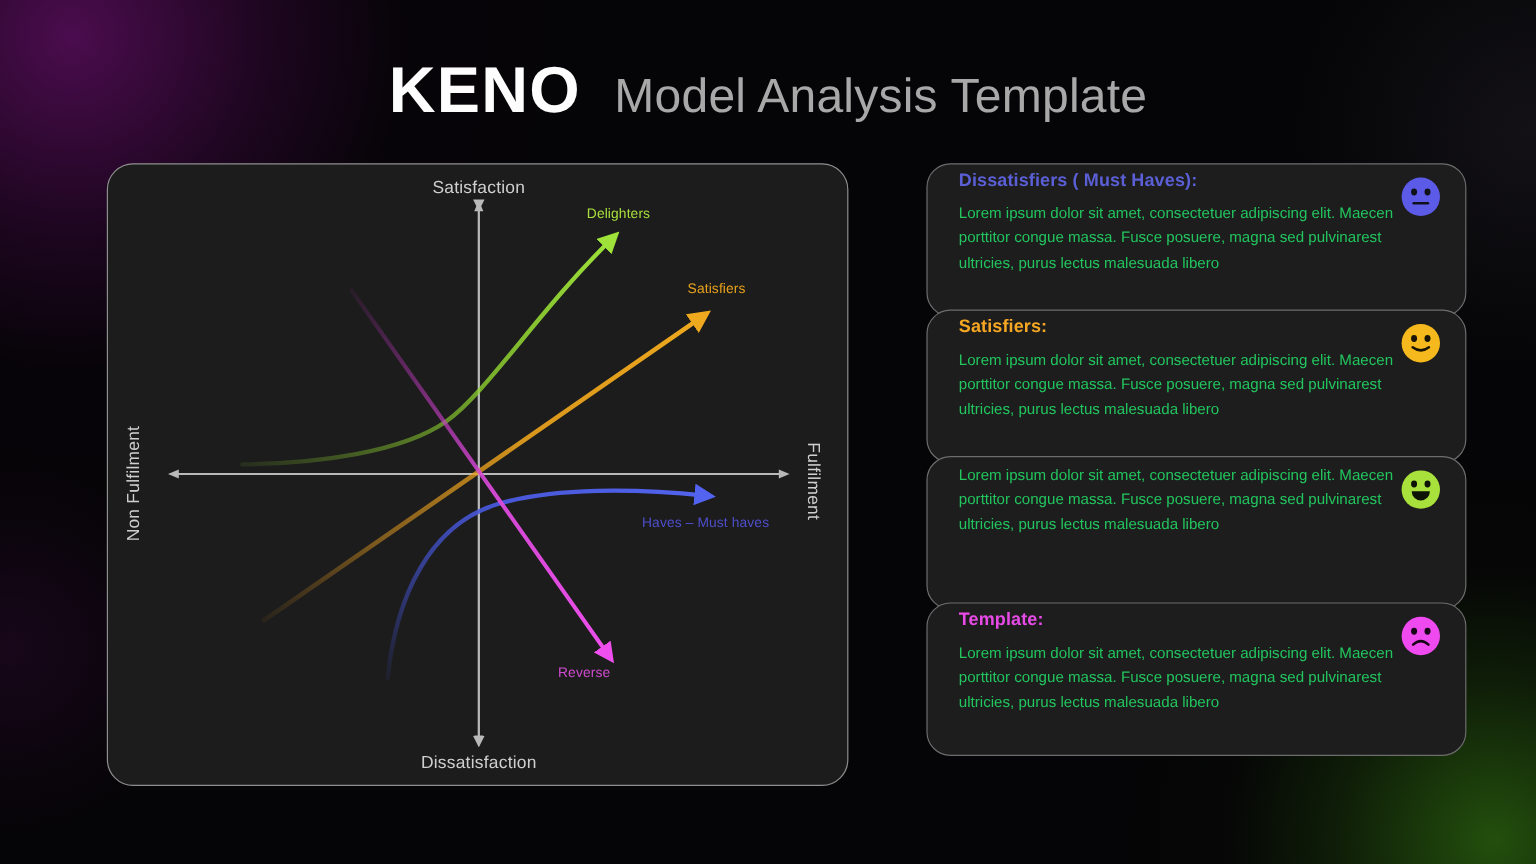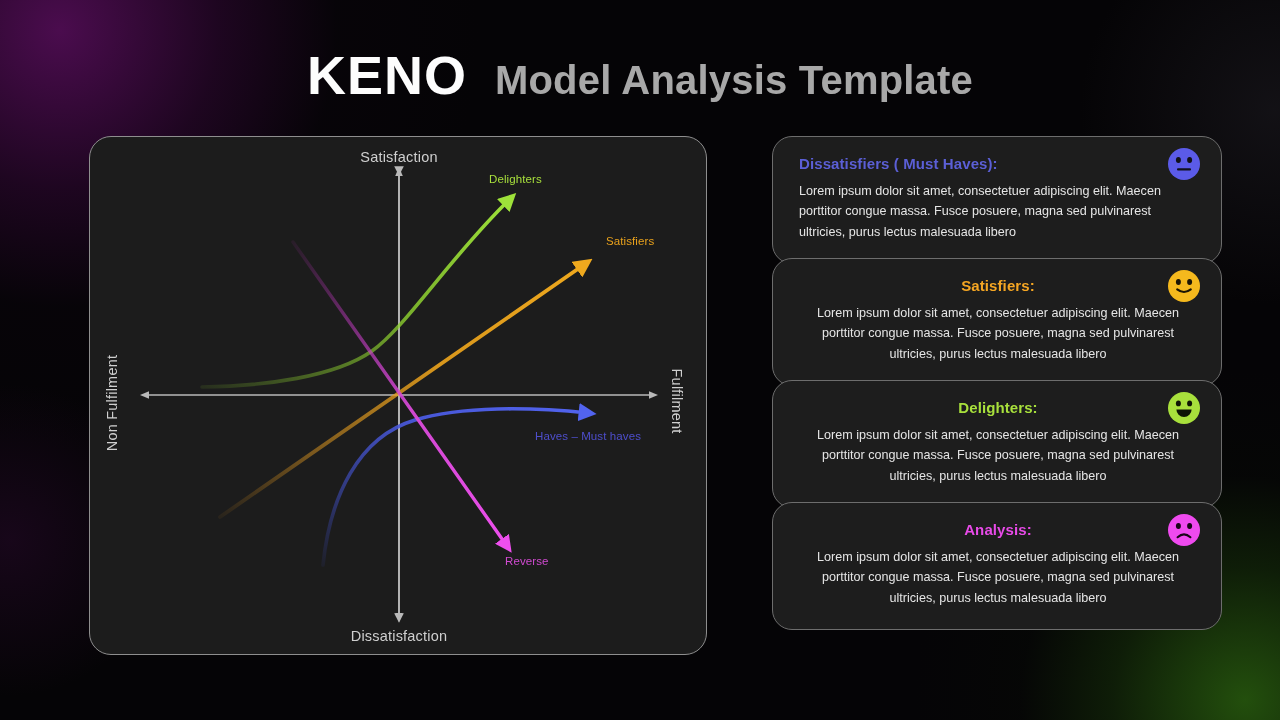--- a/index.html
+++ b/index.html
@@ -25,21 +25,21 @@
   #header {
     position:absolute; top:44px; left:0; width:1280px;
     text-align:center; z-index:3;
     white-space:nowrap;
   }
   #title-keno {
     font-size:54px; font-weight:bold; color:#fdfdfd;
     letter-spacing:1px; vertical-align:baseline;
   }
   #title-rest {
-    font-size:40px; font-weight:bold; color:#a8a8a8;
+    font-size:40px; font-weight:normal; color:#a8a8a8;
     letter-spacing:0.2px; margin-left:28px; vertical-align:baseline;
   }
 
   
   #chart-panel {
     position:absolute; left:89px; top:136px;
     width:618px; height:519px;
     background:#1c1c1c;
     border:1px solid #8e8e8e;
     border-radius:22px;
@@ -60,41 +60,41 @@
   #cap-fulfilment {
     left:527px; top:256px; width:120px; text-align:center;
     transform:rotate(90deg); transform-origin:center center;
   }
 
   .curve-label {
     position:absolute; font-size:11.5px; font-weight:normal;
     white-space:nowrap; letter-spacing:0.1px;
   }
   #lbl-delighters { left:399px; top:36px; color:#a8e03c; }
-  #lbl-satisfiers { left:516px; top:98px; color:#e8a11c; }
+  #lbl-satisfiers { left:483px; top:98px; color:#e8a11c; }
   #lbl-basic      { left:445px; top:293px; color:#4e4ecc; }
-  #lbl-reverse    { left:415px; top:418px; color:#d04ad0; }
+  #lbl-reverse    { left:375px; top:418px; color:#d04ad0; }
 
   
   #cards { position:absolute; left:772px; top:136px; width:450px; z-index:2; }
   .card {
     position:relative;
     background:#1d1d1d;
     border:1px solid #6d6d6d;
     border-radius:20px;
-    padding:18px 24px 16px 26px;
+    padding:5px 24px 16px 26px;
     min-height:128px;
   }
-  .card + .card { margin-top:-6px;text-align:center; }
+  .card + .card { margin-top:-6px; }
   .card-title {
     font-size:15px; font-weight:bold; letter-spacing:0.1px;
     margin-bottom:9px;
   }
   .card-body {
-    font-size:12.6px; color:#e5e5e5; line-height:1.62;
+    font-size:12.6px; color:#22c55e; line-height:1.62;
     max-width:398px;
   }
   .emoji {
     position:absolute; right:20px; top:10px;
     width:34px; height:34px; border-radius:50%;
   }
   .emoji svg { display:block; }
 </style>
 </head>
 <body>
@@ -211,30 +211,29 @@
 
   <div class="card">
     <div class="emoji">
       <svg width="34" height="34" viewBox="0 0 34 34">
         <circle cx="17" cy="17" r="16" fill="#a8e03c"></circle>
         <ellipse cx="11.4" cy="12.4" rx="2.5" ry="2.9" fill="#0e1405"></ellipse>
         <ellipse cx="22.6" cy="12.4" rx="2.5" ry="2.9" fill="#0e1405"></ellipse>
         <path d="M9.4,18.4 A7.6,7.6 0 0 0 24.6,18.4 Z" fill="#0e1405"></path>
       </svg>
     </div>
-    <div class="card-title" style="color:#a8e03c">Delighters:</div>
     <div class="card-body">Lorem ipsum dolor sit amet, consectetuer adipiscing elit. Maecen porttitor congue massa. Fusce posuere, magna sed pulvinarest ultricies, purus lectus malesuada libero</div>
   </div>
 
   <div class="card">
     <div class="emoji">
       <svg width="34" height="34" viewBox="0 0 34 34">
         <circle cx="17" cy="17" r="16" fill="#ef4aef"></circle>
         <ellipse cx="11.4" cy="13" rx="2.5" ry="2.9" fill="#180518"></ellipse>
         <ellipse cx="22.6" cy="13" rx="2.5" ry="2.9" fill="#180518"></ellipse>
         <path d="M10.6,24.2 Q17,18.4 23.4,24.2" fill="none" stroke="#180518" stroke-width="2.1" stroke-linecap="round"></path>
       </svg>
     </div>
-    <div class="card-title" style="color:#e84ae8">Analysis:</div>
+    <div class="card-title" style="color:#e84ae8">Template:</div>
     <div class="card-body">Lorem ipsum dolor sit amet, consectetuer adipiscing elit. Maecen porttitor congue massa. Fusce posuere, magna sed pulvinarest ultricies, purus lectus malesuada libero</div>
   </div>
 
 </div>
 
 </body></html>

